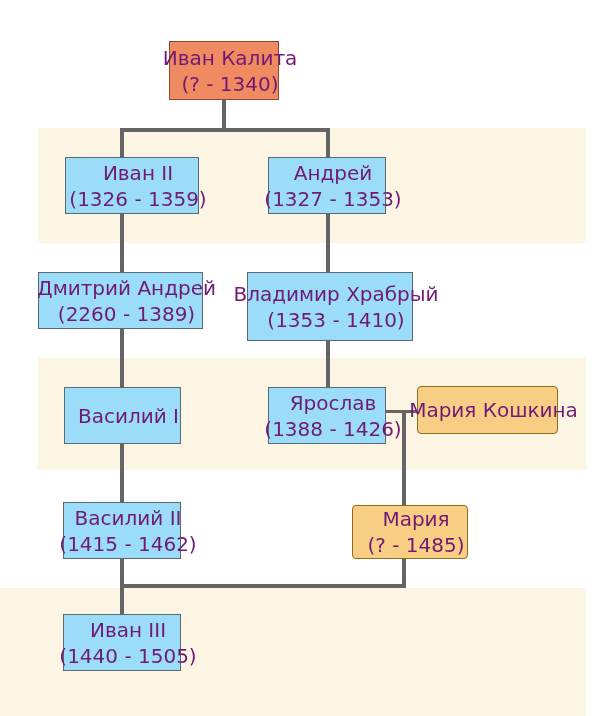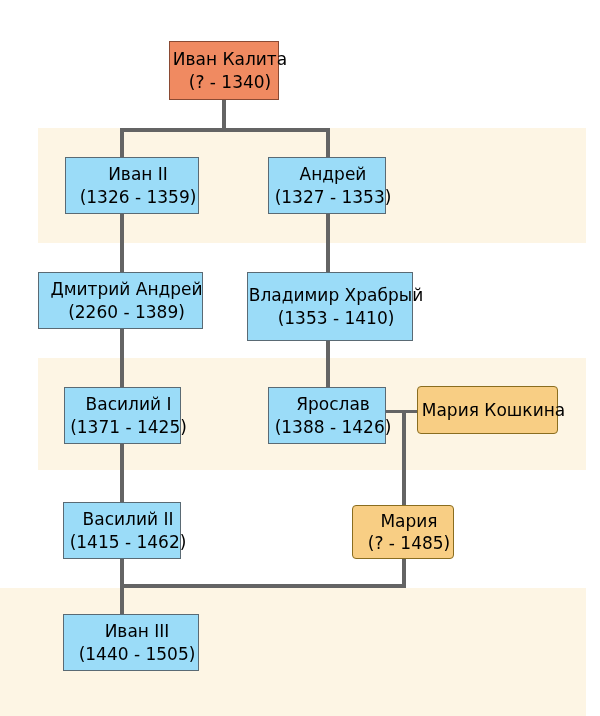--- a/index.html
+++ b/index.html
@@ -26,22 +26,22 @@
     background: #646464;
   }
   .node {
     position: absolute;
     box-sizing: border-box;
     display: flex;
     flex-direction: column;
     align-items: center;
     justify-content: center;
     border: 1px solid #4d4d4d;
-    color: #000000;
-    font-size: 17px;
+    color: #701a75;
+    font-size: 20px;
     line-height: 1.30;
     text-align: center;
     white-space: nowrap;
     padding-left: 12px;
   }
   .node.rect {
     border-radius: 0;
   }
   .node.rounded {
     border-radius: 4px;
@@ -114,40 +114,39 @@
     <span class="dt">(2260 - 1389)</span>
   </div>
 
   <div class="node rect blue" style="left:247px; top:272px; width:166px; height:69px;">
     <span class="nm">Владимир Храбрый</span>
     <span class="dt">(1353 - 1410)</span>
   </div>
 
   <div class="node rect blue" style="left:64px; top:387px; width:117px; height:57px;">
     <span class="nm">Василий I</span>
-    <span class="dt">(1371 - 1425)</span>
   </div>
 
   <div class="node rect blue" style="left:268px; top:387px; width:118px; height:57px;">
     <span class="nm">Ярослав</span>
     <span class="dt">(1388 - 1426)</span>
   </div>
 
   <div class="node rounded tan" style="left:417px; top:386px; width:141px; height:48px;">
     <span class="nm">Мария Кошкина</span>
   </div>
 
   <div class="node rect blue" style="left:63px; top:502px; width:118px; height:57px;">
     <span class="nm">Василий II</span>
     <span class="dt">(1415 - 1462)</span>
   </div>
 
-  <div class="node rounded tan" style="left:352px; top:505px; width:102px; height:54px;">
+  <div class="node rounded tan" style="left:352px; top:505px; width:116px; height:54px;">
     <span class="nm">Мария</span>
     <span class="dt">(? - 1485)</span>
   </div>
 
-  <div class="node rect blue" style="left:63px; top:614px; width:136px; height:57px;">
+  <div class="node rect blue" style="left:63px; top:614px; width:118px; height:57px;">
     <span class="nm">Иван III</span>
     <span class="dt">(1440 - 1505)</span>
   </div>
 
 </div>
 
 </body></html>

